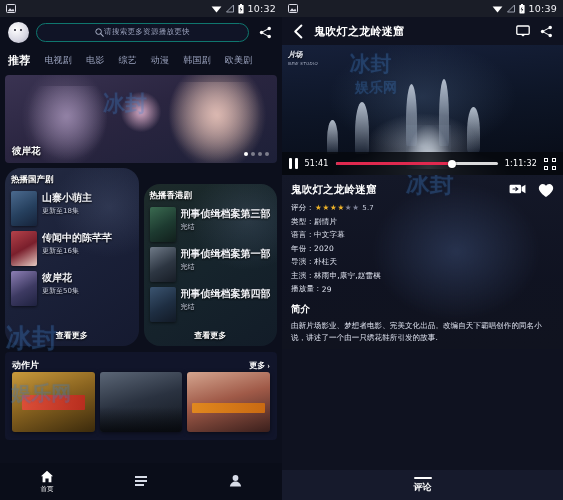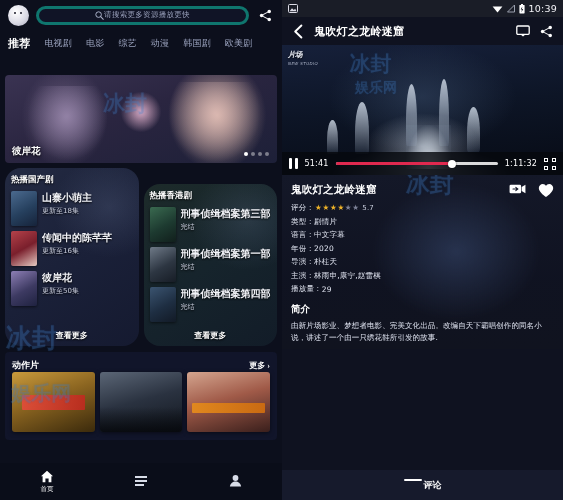--- a/index.html
+++ b/index.html
@@ -35,21 +35,21 @@
     background:radial-gradient(circle at 38% 34%, #ffffff 0%, #d9d9e4 58%, #a9a9bb 100%);
     flex:0 0 auto; position:relative; overflow:hidden;
   }
   .avatar::before, .avatar::after {
     content:""; position:absolute; width:2px; height:2.6px; border-radius:50%;
     background:#2b2b38; top:7px;
   }
   .avatar::before { left:6px; }
   .avatar::after  { left:12px; }
   .searchbar {
-    flex:1; height:19px; border:3px solid #0f766e; border-radius:10px;
+    flex:1; height:19px; border:1px solid #0f766e; border-radius:10px;
     display:flex; align-items:center; justify-content:center; gap:0;
     background:rgba(20,26,48,.55);
   }
   .search-ph { font-size:7.5px; color:#99a0bb; letter-spacing:.3px; }
   .share-btn { width:18px; height:18px; display:flex; align-items:center; justify-content:center; flex:0 0 auto; }
 
   
   .l-tabs {
     height:26px; display:flex; align-items:center; gap:0;
     padding:0 8px; background:#0c0f1c; position:relative; z-index:10;
@@ -261,29 +261,52 @@
   .score { font-size:7px; color:#c9cedd; }
 
   .syn { margin-top:9px; position:relative; z-index:3; }
   .syn-title { font-size:9.5px; font-weight:bold; color:#ffffff; margin-bottom:4px; }
   .syn-text { font-size:7.5px; color:#dde1ee; line-height:1.55; letter-spacing:.1px; }
 
   .r-bottom {
     position:absolute; left:0; right:0; bottom:0; height:30px; background:#161a2c;
     display:flex; align-items:center; justify-content:center; z-index:15;
   }
-  .r-bottom-inner { display:flex; flex-direction:row; align-items:flex-start; gap:2px; }
+  .r-bottom-inner { display:flex; flex-direction:column; align-items:flex-start; gap:2px; }
   .r-bottom-bar { width:18px; height:2px; background:#ffffff; border-radius:1px; }
   .r-bottom-label { font-size:9px; font-weight:bold; color:#ffffff; }
 </style>
 </head>
 <body>
 
 <div class="panel panel-left">
 
+  <div class="statusbar">
+    <div class="sb-left">
+      <svg class="sb-ico" width="10" height="9" viewBox="0 0 10 9">
+        <rect x="0.5" y="0.5" width="9" height="8" rx="1" fill="none" stroke="#dcdce6" stroke-width="1"></rect>
+        <path d="M1.5 7.2 L4 4.2 L5.8 6 L7.2 4.8 L8.5 7.2 Z" fill="#dcdce6"></path>
+      </svg>
+    </div>
+    <div class="sb-spacer"></div>
+    <div class="sb-right">
+      <svg class="sb-ico" width="11" height="9" viewBox="0 0 11 9">
+        <path d="M0.6 2.4 L5.5 8.4 L10.4 2.4 Z" fill="#ffffff"></path>
+      </svg>
+      <svg class="sb-ico" width="8" height="9" viewBox="0 0 8 9">
+        <path d="M0.5 8 L7.5 1 L7.5 8 Z" fill="none" stroke="#9aa0ae" stroke-width="1"></path>
+      </svg>
+      <svg class="sb-ico" width="6" height="10" viewBox="0 0 6 10">
+        <rect x="2" y="0" width="2" height="1" fill="#ffffff"></rect>
+        <rect x="0.4" y="1" width="5.2" height="8.4" rx="0.6" fill="#ffffff"></rect>
+        <path d="M3.3 2.6 L1.7 5.6 L2.9 5.6 L2.5 8.2 L4.2 5 L3 5 Z" fill="#1a1d27"></path>
+      </svg>
+      <span class="sb-time">10:32</span>
+    </div>
+  </div>
 
   <div class="l-header">
     <div class="avatar"></div>
     <div class="searchbar">
       <svg width="9" height="9" viewBox="0 0 10 10">
         <circle cx="4" cy="4" r="3.1" fill="none" stroke="#aab1c8" stroke-width="1.1"></circle>
         <line x1="6.3" y1="6.3" x2="9.2" y2="9.2" stroke="#aab1c8" stroke-width="1.2" stroke-linecap="round"></line>
       </svg>
       <span class="search-ph">请搜索更多资源播放更快</span>
     </div>

